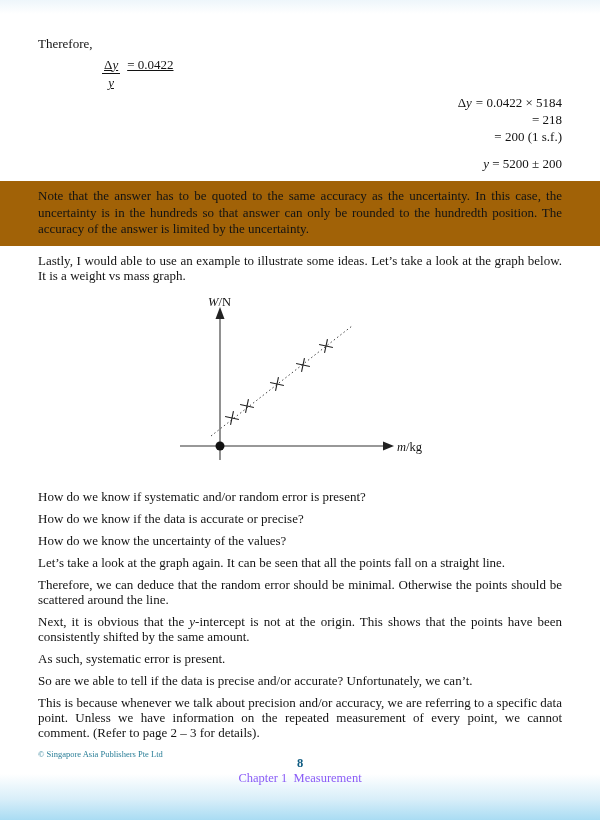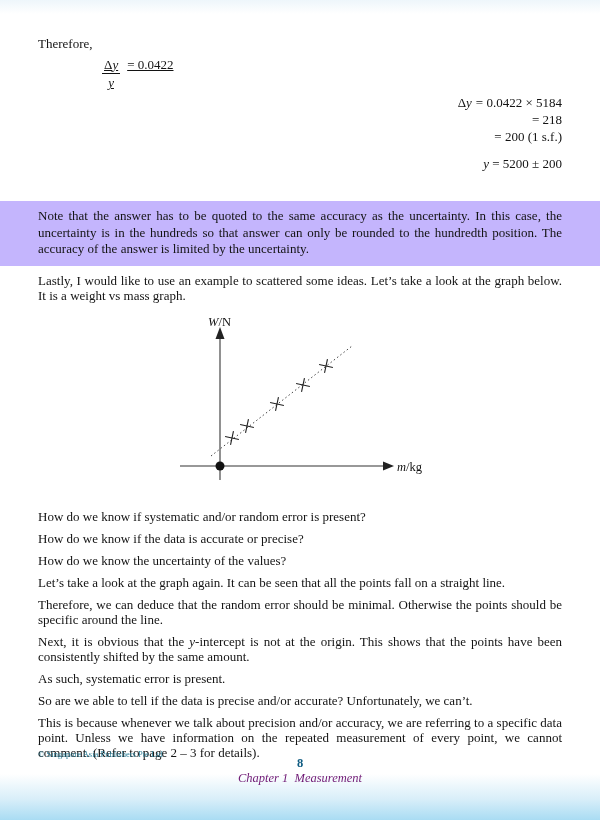--- a/index.html
+++ b/index.html
@@ -16,37 +16,37 @@
   .eq-frac-row{display:flex;margin:6px 0 7px 64px;line-height:13px;text-decoration:underline;}
   .frac{display:inline-flex;flex-direction:column;align-items:center;}
   .frac .num{padding:0 2px 2px 2px;border-bottom:1px solid #131313;margin-bottom:1px;}
   .frac .den{padding-top:1px;}
   .eq-frac-row .rhs{margin-left:7px;}
   .eq-line{margin:0 0 3px 42px;line-height:14px;text-align:right;}
   .eq-line.indent2{margin-left:59px;}
   .eq-line.result{margin-left:50px;margin-top:13px;margin-bottom:8px;}
   .eq-line .rhs{margin-left:4px;}
   
-  .note-box{margin:30px -38px 7px -38px;padding:7px 38px 8px 38px;background:#c4b5fd;}
+  .note-box{margin:10px -38px 7px -38px;padding:7px 38px 8px 38px;background:#a16207;}
   .note-box p{margin:0;line-height:16.5px;}
   
   .graph-svg{display:block;margin:5px 0 14px -38px;}
   .graph-svg .axis{stroke:#555;stroke-width:1.3;fill:none;}
   .graph-svg .axis-x{stroke:#333;stroke-width:1.2;}
   .graph-svg .arrow{fill:#222;stroke:none;}
   .graph-svg .dotted{stroke:#444;stroke-width:1;stroke-dasharray:1.5 2.6;fill:none;}
   .graph-svg .cross{stroke:#222;stroke-width:1.1;}
   .graph-svg text{font-family:"Liberation Serif",serif;font-size:12.5px;fill:#111;}
   .graph-svg .it{font-style:italic;}
   
   .copyright{position:absolute;left:38px;top:749px;font-size:8.5px;color:#2a7e97;z-index:2;}
   .page-num{position:absolute;left:0;right:0;top:756px;text-align:center;
     font-weight:bold;font-size:12.5px;color:#0d5a80;z-index:2;}
   .chapter{position:absolute;left:0;right:0;top:771px;text-align:center;
-    font-style:italic;font-size:12.5px;color:#701a75;white-space:pre;z-index:2;}
+    font-size:12.5px;color:#8b5cf6;white-space:pre;z-index:2;}
   .bottom-fade{position:absolute;left:0;right:0;bottom:0;height:46px;z-index:1;
     background:linear-gradient(to bottom,rgba(255,255,255,0) 0%,#d8eef9 55%,#a9dcf3 100%);}
 </style>
 </head>
 <body>
 
 <div class="page">
   <div class="top-fade"></div>
 
   <div class="content">
@@ -68,21 +68,21 @@
       <div class="eq-line indent2">= 200 (1 s.f.)</div>
       <div class="eq-line result">
         <i>y</i> <span>= 5200 ± 200</span>
       </div>
     </div>
 
     <div class="note-box">
       <p>Note that the answer has to be quoted to the same accuracy as the uncertainty. In this case, the uncertainty is in the hundreds so that answer can only be rounded to the hundredth position. The accuracy of the answer is limited by the uncertainty.</p>
     </div>
 
-    <p>Lastly, I would like to use an example to scattered some ideas. Let’s take a look at the graph below. It is a weight vs mass graph.</p>
+    <p>Lastly, I would able to use an example to illustrate some ideas. Let’s take a look at the graph below. It is a weight vs mass graph.</p>
 
     <svg class="graph-svg" width="600" height="185" viewBox="0 0 600 185" xmlns="http://www.w3.org/2000/svg">
       <line class="axis" x1="220" y1="170" x2="220" y2="27"></line>
       <path class="arrow" d="M220 17 L215.5 29 L224.5 29 Z"></path>
       <line class="axis axis-x" x1="180" y1="156" x2="386" y2="156"></line>
       <path class="arrow" d="M394 156 L383 151.5 L383 160.5 Z"></path>
       <line class="dotted" x1="211" y1="146" x2="352" y2="36"></line>
       <g>
           <g transform="rotate(-33 232 128)">
             <line x1="227" y1="123" x2="237" y2="133" class="cross"></line>
@@ -107,21 +107,21 @@
         </g>
       <circle fill="#111" cx="220" cy="156" r="4.5"></circle>
       <text x="208" y="16"><tspan class="it">W</tspan><tspan>/N</tspan></text>
       <text x="397" y="160.5"><tspan class="it">m</tspan><tspan>/kg</tspan></text>
     </svg>
 
     <p>How do we know if systematic and/or random error is present?</p>
     <p>How do we know if the data is accurate or precise?</p>
     <p>How do we know the uncertainty of the values?</p>
     <p>Let’s take a look at the graph again. It can be seen that all the points fall on a straight line.</p>
-    <p>Therefore, we can deduce that the random error should be minimal. Otherwise the points should be specific around the line.</p>
+    <p>Therefore, we can deduce that the random error should be minimal. Otherwise the points should be scattered around the line.</p>
     <p><span>Next, it is obvious that the </span><i>y</i><span>-intercept is not at the origin. This shows that the points have been consistently shifted by the same amount.</span></p>
     <p>As such, systematic error is present.</p>
     <p>So are we able to tell if the data is precise and/or accurate? Unfortunately, we can’t.</p>
     <p>This is because whenever we talk about precision and/or accuracy, we are referring to a specific data point. Unless we have information on the repeated measurement of every point, we cannot comment. (Refer to page 2 – 3 for details).</p>
   </div>
 
   <div class="copyright">© Singapore Asia Publishers Pte Ltd</div>
   <div class="page-num">8</div>
   <div class="chapter">Chapter 1  Measurement</div>
   <div class="bottom-fade"></div>

